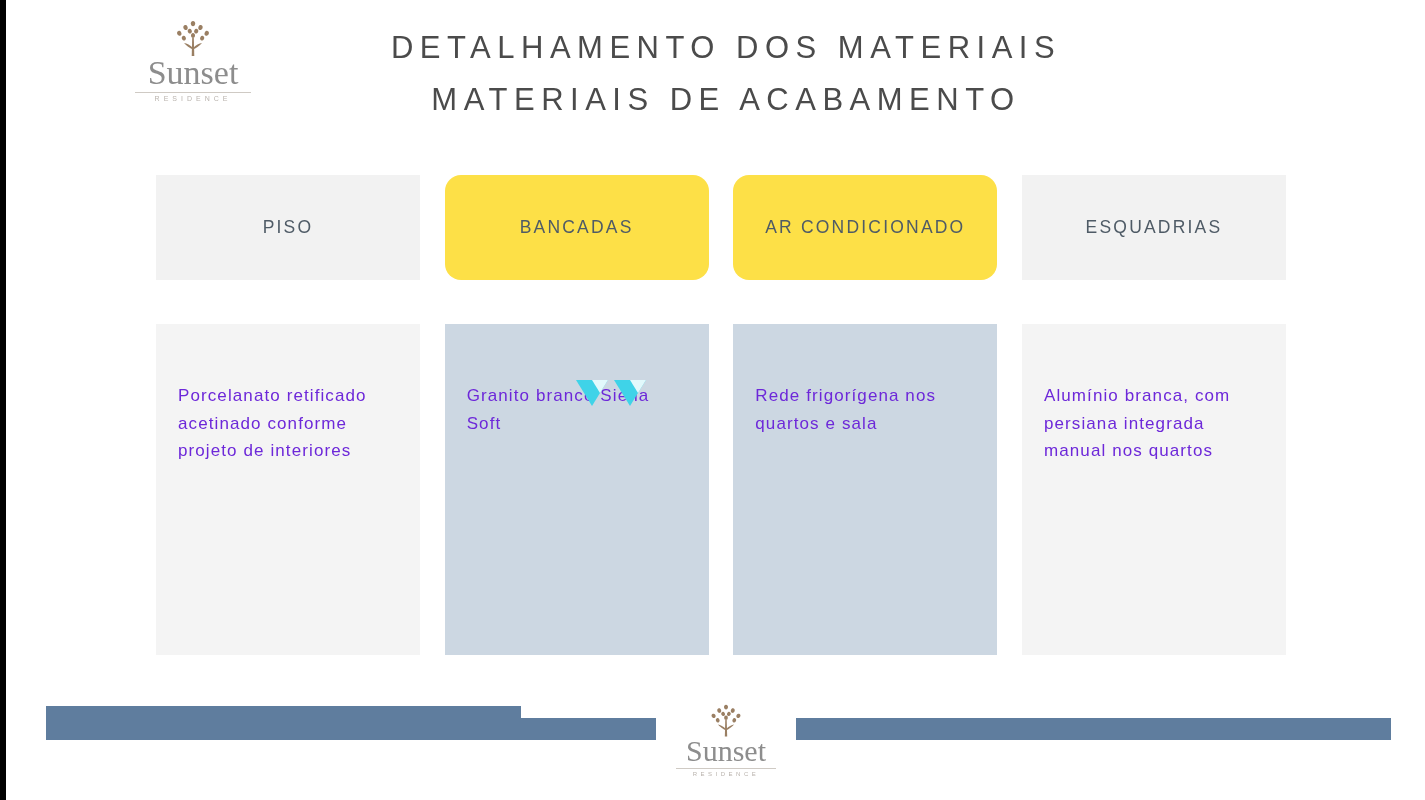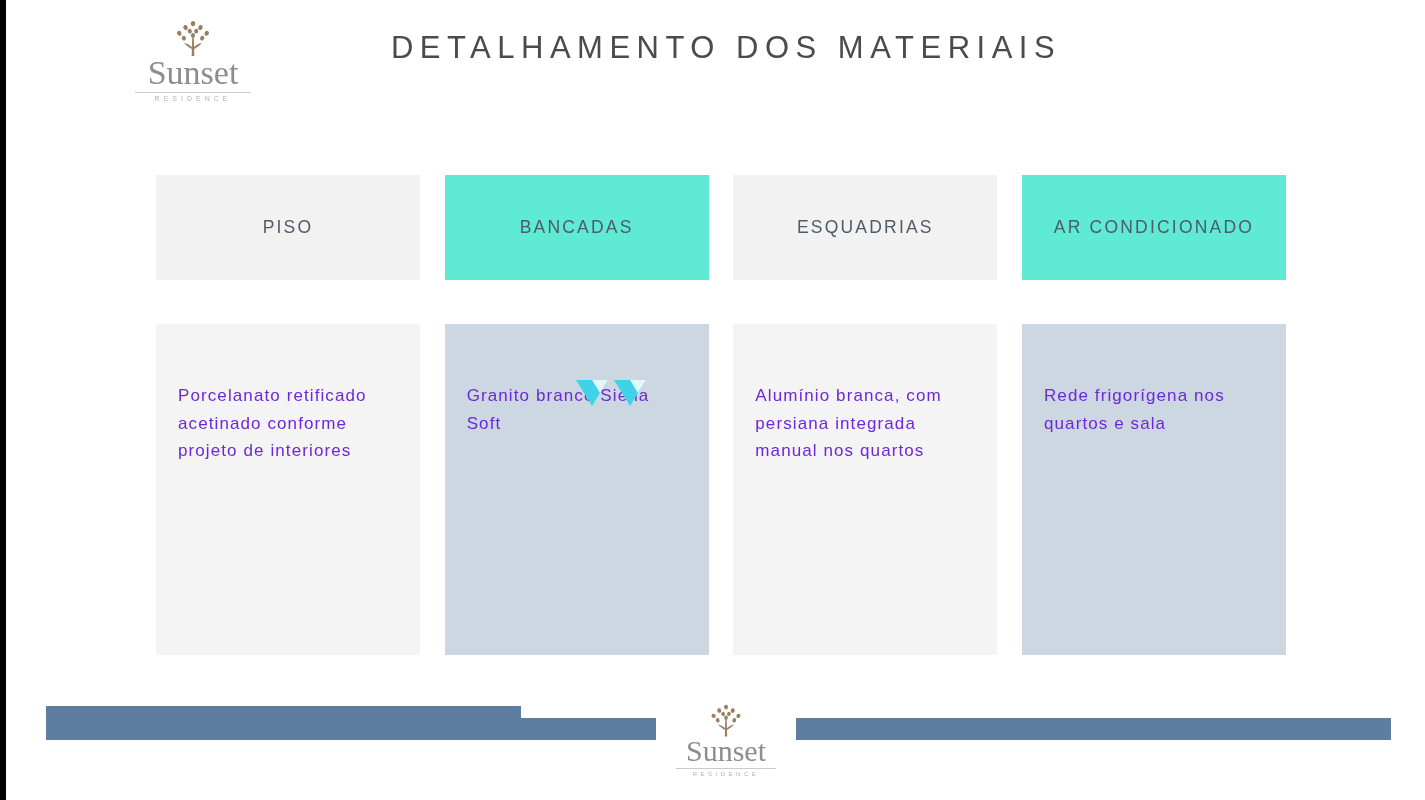--- a/index.html
+++ b/index.html
@@ -96,21 +96,21 @@
     padding-top: 58px;
     box-sizing: border-box;
     text-align: left;
     font-size: 17px;
     line-height: 27.5px;
     letter-spacing: 1.1px;
     color: #6d28d9;
   }
   .tone-light .col-head { background: #f2f2f2; }
   .tone-light .col-body { background: #f4f4f4; }
-  .tone-dark .col-head { background: #5eead4; }
+  .tone-dark .col-head { background: #fde047; border-radius: 16px; }
   .tone-dark .col-body { background: #ccd7e2; }
 
   .col-body p {
     margin: 0;
     padding: 0 22px;
   }
 
   
   .watermark {
     position: absolute;
@@ -200,49 +200,50 @@
         <path d="M28 30 c3-3 6-4.5 9-5 -2.6 2.6-5.4 5-9 6.6z"></path>
       </g>
     </svg>
     <div class="logo-word">Sunset</div>
     <div class="logo-underline"></div>
     <div class="logo-sub">RESIDENCE</div>
   </div>
 
   <div class="title">
     <div>DETALHAMENTO DOS MATERIAIS</div>
+    <div>MATERIAIS DE ACABAMENTO</div>
   </div>
 
   <div class="cols">
 
     <div class="col tone-light">
       <div class="col-head">PISO</div>
       <div class="col-body">
         <p>Porcelanato retificado acetinado conforme projeto de interiores</p>
       </div>
     </div>
 
     <div class="col tone-dark">
       <div class="col-head">BANCADAS</div>
       <div class="col-body">
         <p>Granito branco Siena Soft</p>
       </div>
     </div>
 
+    <div class="col tone-dark">
+      <div class="col-head">AR CONDICIONADO</div>
+      <div class="col-body">
+        <p>Rede frigorígena nos quartos e sala</p>
+      </div>
+    </div>
+
     <div class="col tone-light">
       <div class="col-head">ESQUADRIAS</div>
       <div class="col-body">
         <p>Alumínio branca, com persiana integrada manual nos quartos</p>
-      </div>
-    </div>
-
-    <div class="col tone-dark">
-      <div class="col-head">AR CONDICIONADO</div>
-      <div class="col-body">
-        <p>Rede frigorígena nos quartos e sala</p>
       </div>
     </div>
 
   </div>
 
   <div class="watermark">
     <svg class="wm-mark" width="84" height="40" viewBox="0 0 84 40">
       <g fill="#3fd3e8">
         <polygon points="2,8 34,8 18,34"></polygon>
         <polygon points="40,8 72,8 56,34"></polygon>

